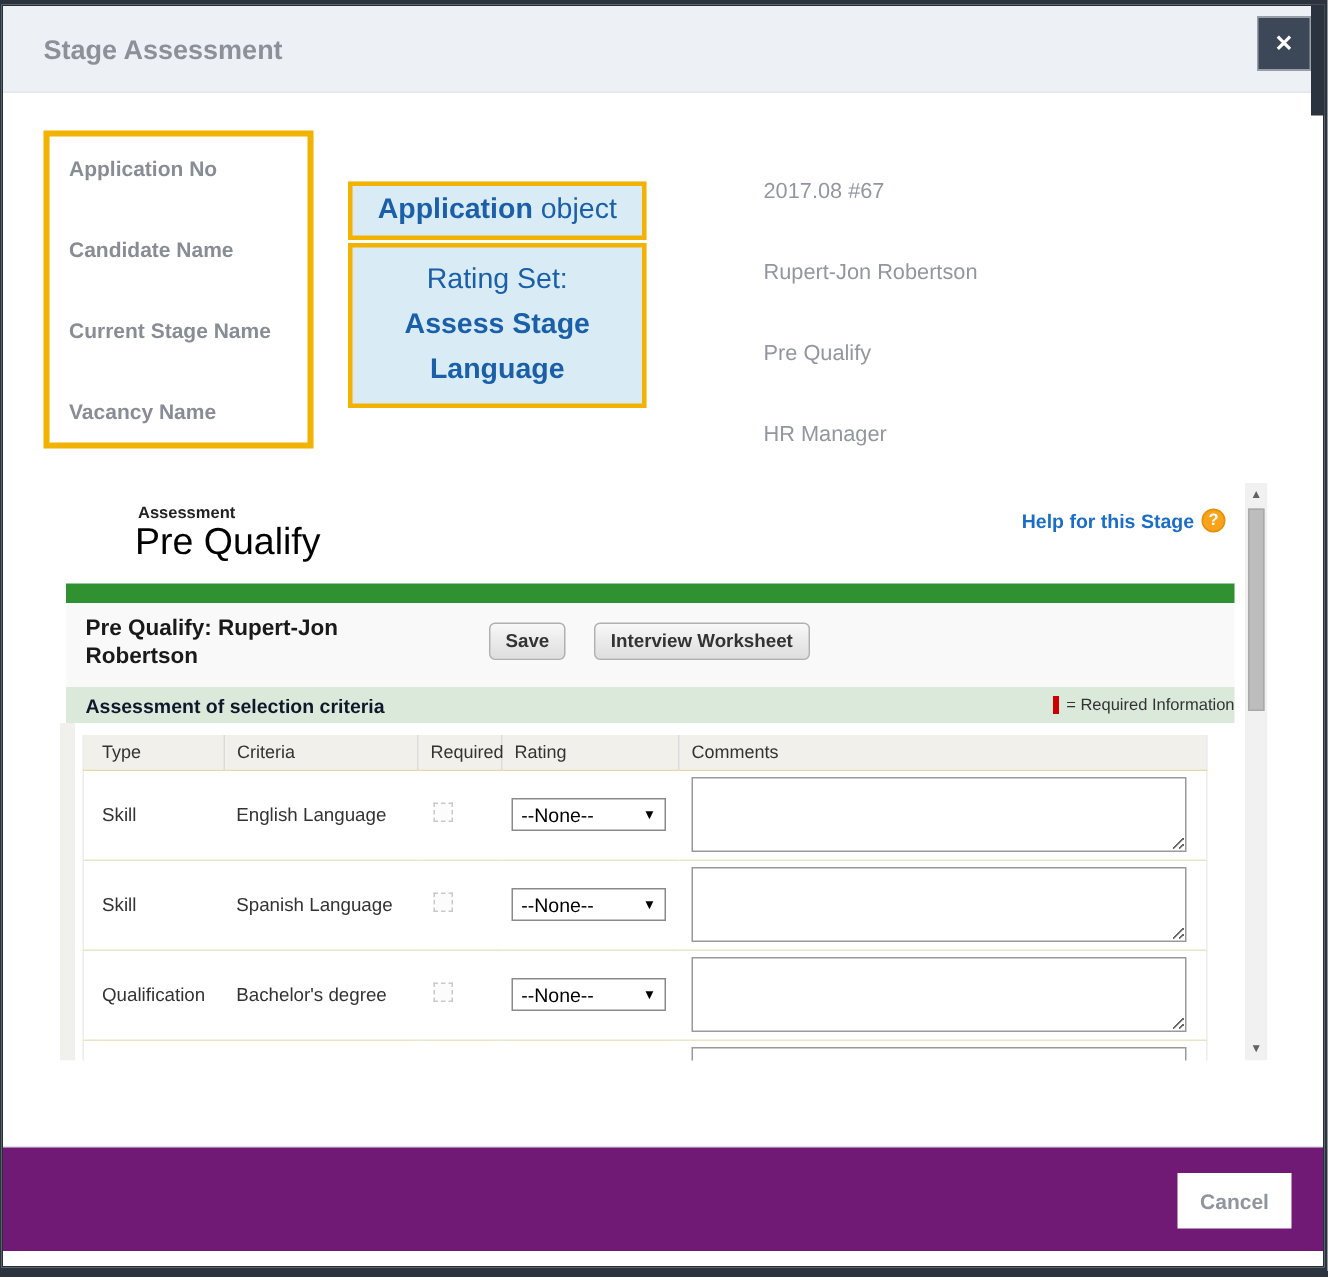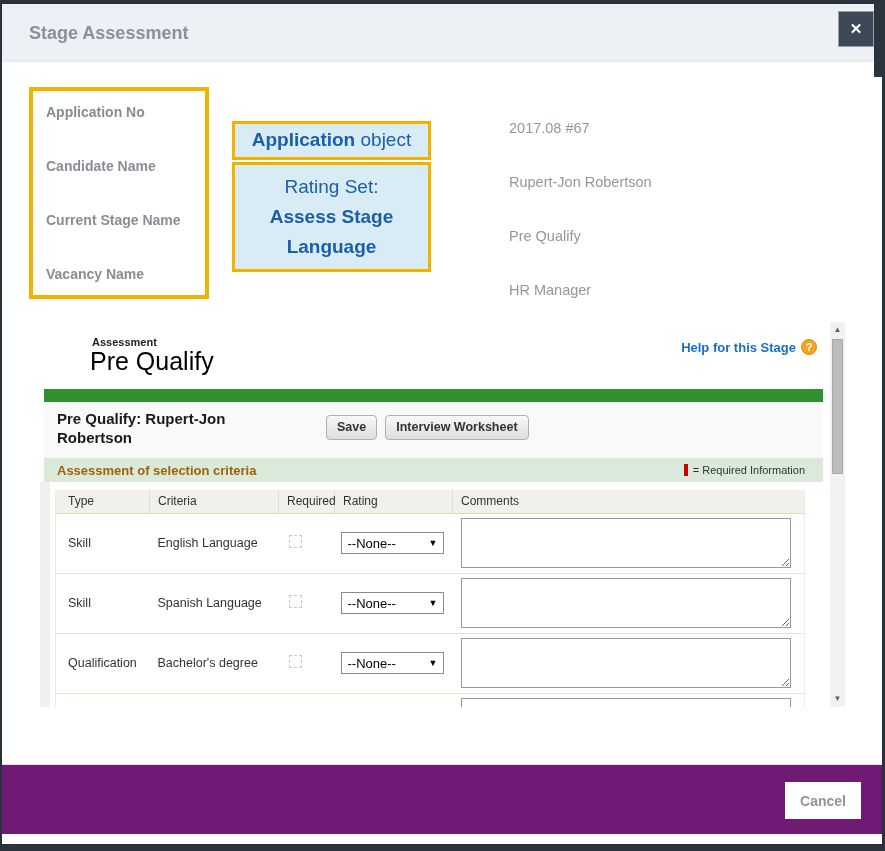--- a/index.html
+++ b/index.html
@@ -77,35 +77,35 @@
     background: #f9a21c; border: 1px solid #e18f06;
     color: #fff; font-size: 11px; font-weight: bold;
     display: flex; align-items: center; justify-content: center;
   }
   .green-bar { position: absolute; left: 4px; top: 67px; width: 779px; height: 13px; background: #2f912f; }
   .record-section { position: absolute; left: 4px; top: 80px; width: 779px; height: 56px; background: #f9f9f9; }
   .record-title {
     position: absolute; left: 13px; top: 7px; width: 185px;
     font-size: 15px; font-weight: bold; color: #1a1a1a; line-height: 19px;
   }
-  .btns { position: absolute; left: 282px; top: 13px; display: flex; gap: 8px; }
+  .btns { position: absolute; left: 282px; top: 13px; display: flex; gap: 19px; }
   .sf-btn {
     font-family: "Liberation Sans", sans-serif;
     font-size: 12.5px; font-weight: bold; color: #333;
     padding: 4px 10px 5px 10px;
     border: 1px solid #b0b0b0; border-radius: 4px;
     background: linear-gradient(#f8f8f8, #e9e9e9 55%, #dedede);
     cursor: pointer; white-space: nowrap;
   }
   .criteria-bar {
     position: absolute; left: 4px; top: 136px; width: 779px; height: 24px;
     background: #dbe9db; display: flex; align-items: center;
   }
-  .criteria-title { font-size: 13px; font-weight: bold; color: #a16207; margin-left: 13px; }
-  .legend { margin-left: auto; margin-right: 18px; display: flex; align-items: center; gap: 5px; padding-left: 21px; }
+  .criteria-title { font-size: 13px; font-weight: bold; color: #0f172a; margin-left: 13px; }
+  .legend { margin-left: auto; display: flex; align-items: center; gap: 5px; padding-left: 21px; }
   .redbar { width: 4px; height: 12px; background: #cc0000; display: inline-block; }
   .legend-text { font-size: 11px; color: #333; }
   .left-strip { position: absolute; left: 0; top: 160px; bottom: 0; width: 10px; background: #f0f0ed; }
   
   .crit-table {
     position: absolute; left: 15px; top: 168px; width: 750px;
     border-collapse: collapse; table-layout: fixed;
     border-left: 1px solid #ececec; border-right: 1px solid #ececec;
   }
   .crit-table th {

